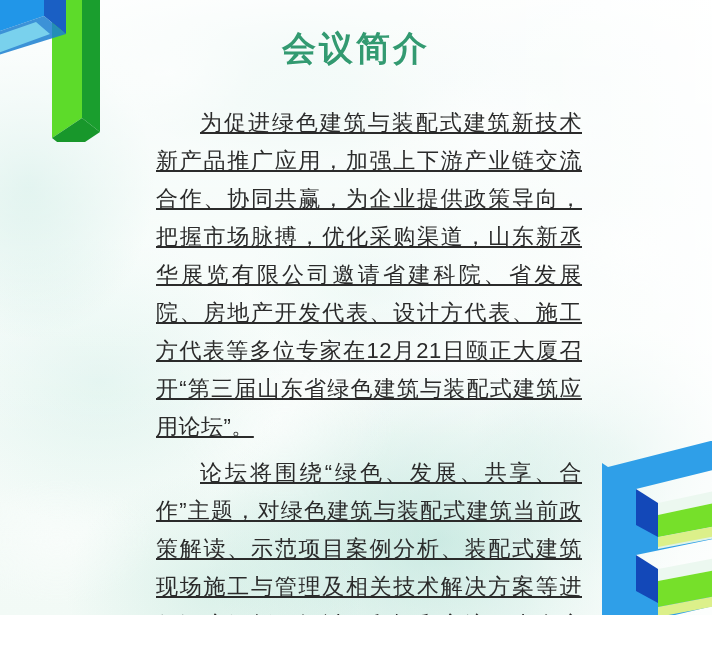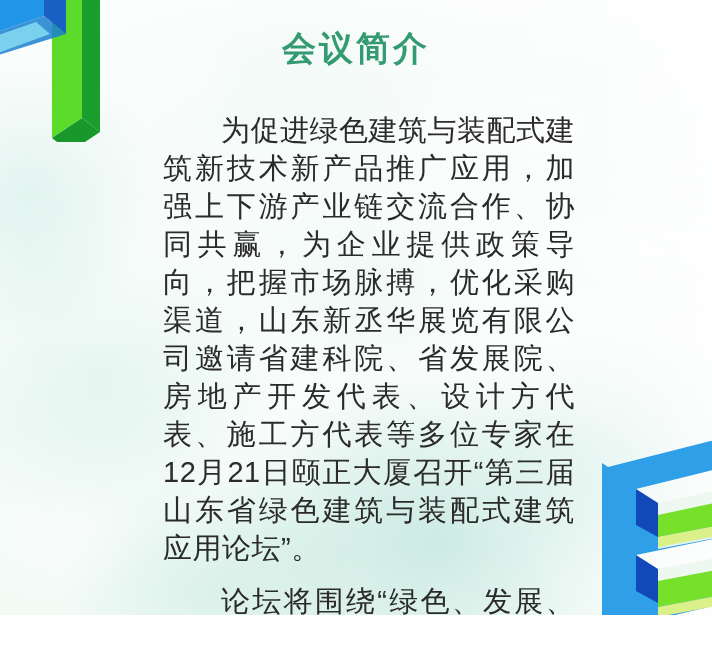--- a/index.html
+++ b/index.html
@@ -93,28 +93,29 @@
 
   
   .body-block {
     position: absolute;
     left: 148px;
     top: 96px;
     width: 442px;
   }
 
   .para {
-    font-size: 29px;
+    font-size: 22px;
     line-height: 38px;
     color: #2b2b2b;
     letter-spacing: 0.5px;
     text-align: justify;
     text-justify: inter-ideograph;
-    margin: 15px;
+    margin: 8px;
     text-indent: 2em;
+    text-decoration: underline;
   }
   .para + .para {
     margin-top: 0;
   }
 </style>
 </head>
 <body>
 
 <div id="poster">
 

